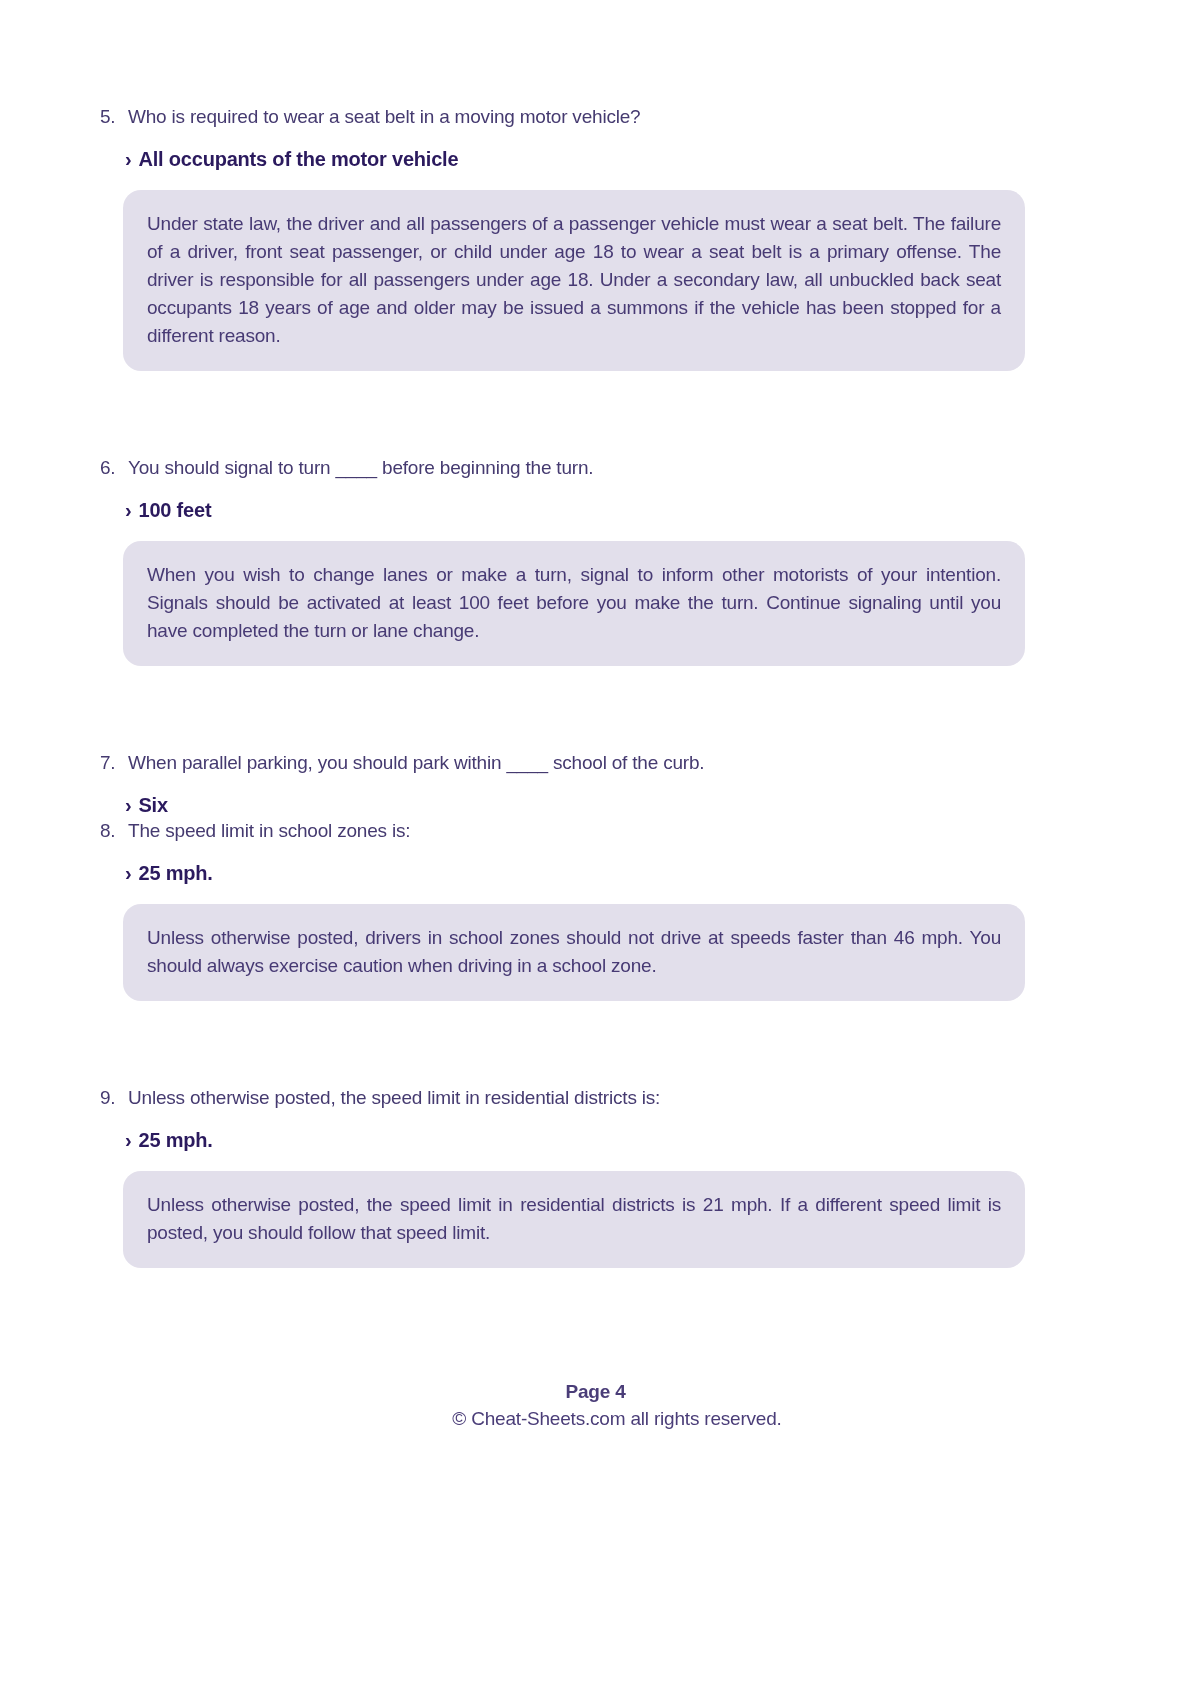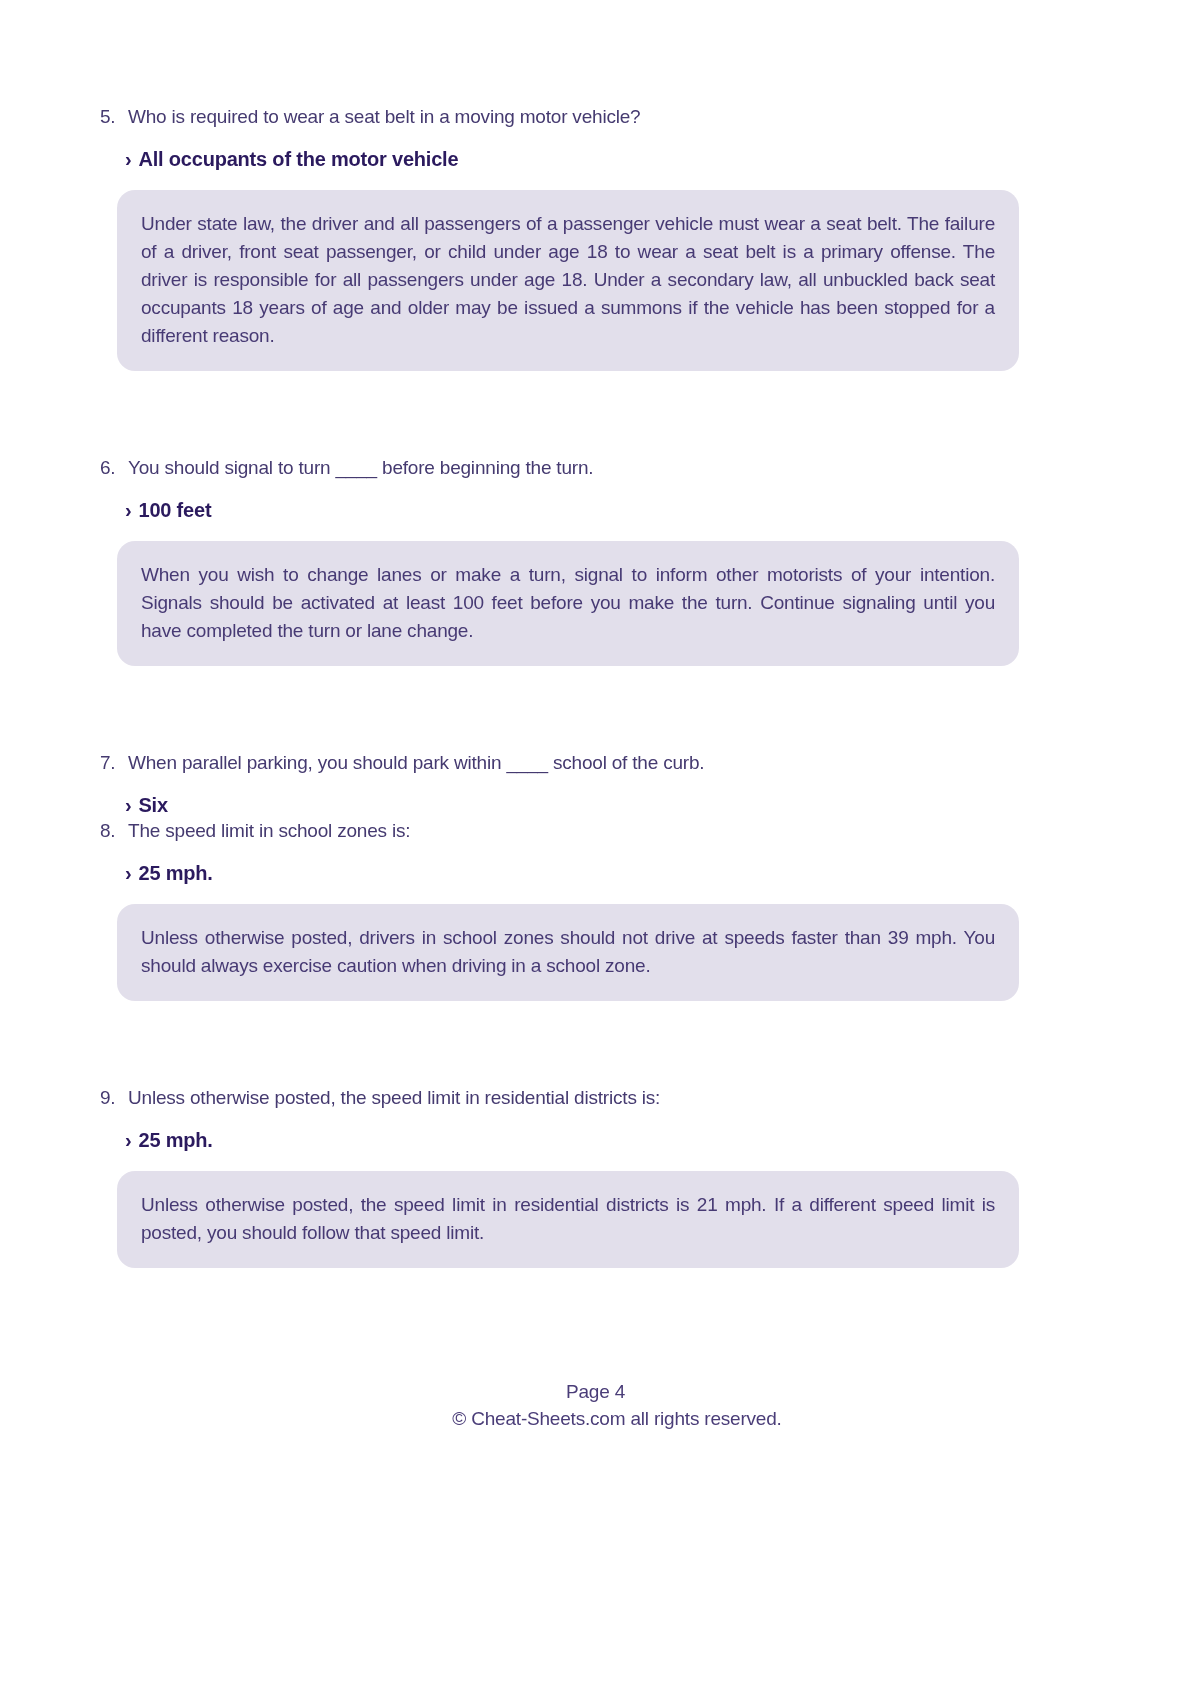--- a/index.html
+++ b/index.html
@@ -42,42 +42,42 @@
     color: #2b1a5e;
     display: flex;
     align-items: baseline;
   }
   .answer-line .chev {
     margin-right: 7px;
     font-weight: bold;
   }
   .explain-box {
     margin-top: 18px;
-    margin-left: 17px;
+    margin-left: 23px;
     width: 902px;
     background: #e2dfeb;
     border-radius: 18px;
     padding: 20px 24px 21px 24px;
     margin-bottom: 84px;
   }
   .explain-text {
     font-size: 19px;
     line-height: 28px;
     color: #473a74;
     text-align: justify;
   }
   .footer {
     margin-top: 110px;
     padding-bottom: 120px;
     text-align: center;
     color: #4a3d78;
     font-size: 19px;
     line-height: 27px;
   }
-  .footer .page-num { display: block; }
+  .footer .page-num { display: block; font-weight: bold; }
   .footer .copyright { display: block; margin-left: 43px; }
 </style>
 </head>
 <body>
 
 <div class="page">
 
   <div class="question-block">
     <div class="question-line">
       <span class="q-num">5.</span>
@@ -120,21 +120,21 @@
   <div class="question-block">
     <div class="question-line">
       <span class="q-num">8.</span>
       <span class="q-text">The speed limit in school zones is:</span>
     </div>
     <div class="answer-line">
       <span class="chev">›</span>
       <span>25 mph.</span>
     </div>
     <div class="explain-box">
-      <div class="explain-text">Unless otherwise posted, drivers in school zones should not drive at speeds faster than 39 mph. You should always exercise caution when driving in a school zone.</div>
+      <div class="explain-text">Unless otherwise posted, drivers in school zones should not drive at speeds faster than 46 mph. You should always exercise caution when driving in a school zone.</div>
     </div>
   </div>
 
   <div class="question-block">
     <div class="question-line">
       <span class="q-num">9.</span>
       <span class="q-text">Unless otherwise posted, the speed limit in residential districts is:</span>
     </div>
     <div class="answer-line">
       <span class="chev">›</span>

